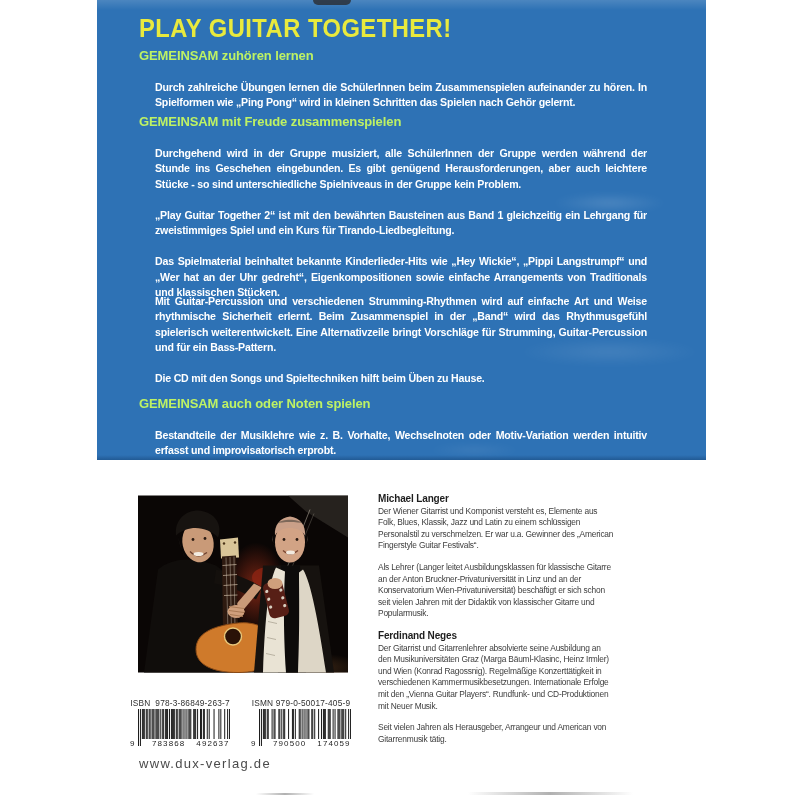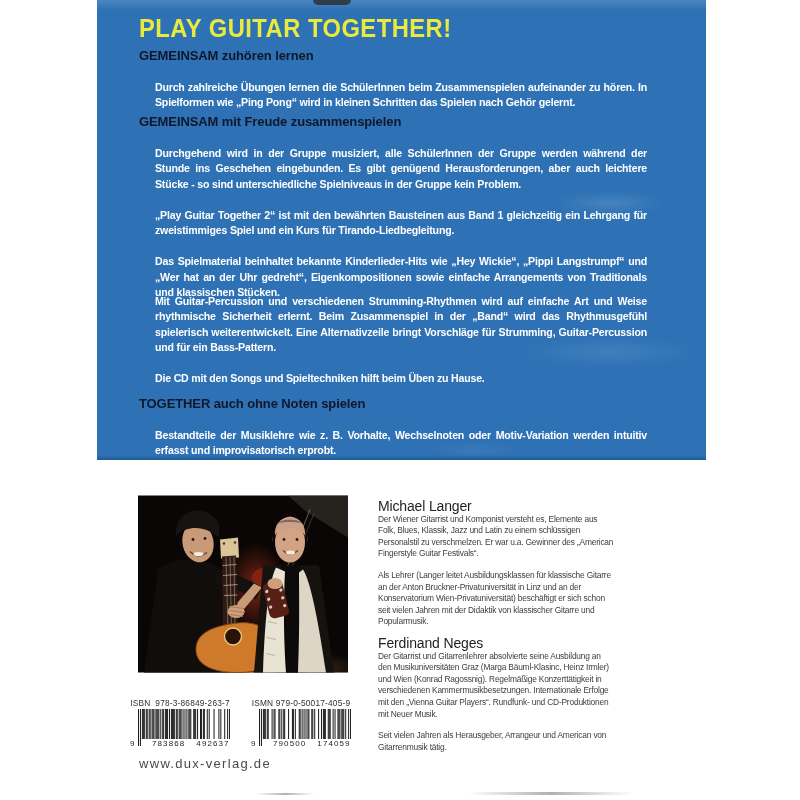--- a/index.html
+++ b/index.html
@@ -7,36 +7,36 @@
         font-family:"Liberation Sans",sans-serif;padding-left:28px;}
 
   
   .blue-panel{position:absolute;left:97px;top:0;width:609px;height:460px;background:#2e72b5;}
   .blue-panel::before{content:"";position:absolute;inset:0;pointer-events:none;
         background:linear-gradient(180deg,rgba(255,255,255,.14) 0,rgba(255,255,255,0) 10px),
                    linear-gradient(0deg,rgba(18,62,110,.45) 0,rgba(18,62,110,0) 5px);}
   .panel-title{position:absolute;left:42px;top:14px;font-size:25px;font-weight:bold;
         letter-spacing:.5px;color:#e9ea3d;transform:scaleX(.95);transform-origin:left top;white-space:nowrap;}
   .section{position:absolute;left:42px;width:524px;}
-  .section h3{margin:0 0 3px 0;font-size:13px;line-height:16px;font-weight:bold;color:#0f172a;
+  .section h3{margin:0 0 3px 0;font-size:13px;line-height:16px;font-weight:bold;color:#bef264;
         letter-spacing:-.1px;}
   .section p{margin:16px;font-size:10.6px;line-height:15.3px;font-weight:bold;color:#ffffff;
         letter-spacing:-.2px;text-align:justify;}
   .section p:last-child{text-align-last:left;}
   .streak{position:absolute;background:radial-gradient(ellipse at center,rgba(255,255,255,.45),rgba(255,255,255,0) 70%);
         filter:blur(3px);pointer-events:none;}
   .smudge{position:absolute;left:313px;top:0;width:38px;height:5px;background:#2c3038;
         border-radius:0 0 6px 6px;opacity:.85;}
 
   
   .photo{position:absolute;left:138px;top:495px;width:210px;height:178px;}
 
   
   .bio-col{position:absolute;left:378px;top:493px;width:240px;color:#3d3d3d;}
-  .bio-name{margin:8px 0 1px 0;font-size:14px;line-height:11.6px;font-weight:normal;color:#1e1e1e;letter-spacing:-.15px;}
+  .bio-name{margin:0 0 1px 0;font-size:10px;line-height:11.6px;font-weight:bold;color:#1e1e1e;letter-spacing:-.15px;}
   .bio-col p{margin:0 4px 10px 0;font-size:8.4px;line-height:11.6px;letter-spacing:-.2px;}
 
   
   .bc-label{position:absolute;width:100px;text-align:center;font-size:8.3px;color:#2f2f2f;
         letter-spacing:.2px;white-space:pre;}
   .barcode{position:absolute;width:100px;height:48px;}
   .barcode svg{position:absolute;left:8px;top:0;}
   .bc-digits span{position:absolute;font-size:8px;color:#1d1d1d;letter-spacing:1.1px;background:#fff;}
   .bc-lead{left:0;top:30px;}
   .bc-g1{left:22px;top:30px;width:40px;text-align:left;}
@@ -60,21 +60,21 @@
           <h3>GEMEINSAM mit Freude zusammenspielen</h3>
           <p>Durchgehend wird in der Gruppe musiziert, alle SchülerInnen der Gruppe werden während der Stunde ins Geschehen eingebunden. Es gibt genügend Herausforderungen, aber auch leichtere Stücke - so sind unterschiedliche Spielniveaus in der Gruppe kein Problem.</p>
           <p>„Play Guitar Together 2“ ist mit den bewährten Bausteinen aus Band 1 gleichzeitig ein Lehrgang für zweistimmiges Spiel und ein Kurs für Tirando-Liedbegleitung.</p>
           <p>Das Spielmaterial beinhaltet bekannte Kinderlieder-Hits wie „Hey Wickie“, „Pippi Langstrumpf“ und „Wer hat an der Uhr gedreht“, Eigenkompositionen sowie einfache Arrangements von Traditionals und klassischen Stücken.</p>
         </div>
         <div class="section" style="top: 278px;">
           <p>Mit Guitar-Percussion und verschiedenen Strumming-Rhythmen wird auf einfache Art und Weise rhythmische Sicherheit erlernt. Beim Zusammenspiel in der „Band“ wird das Rhythmusgefühl spielerisch weiterentwickelt. Eine Alternativzeile bringt Vorschläge für Strumming, Guitar-Percussion und für ein Bass-Pattern.</p>
           <p>Die CD mit den Songs und Spieltechniken hilft beim Üben zu Hause.</p>
         </div>
         <div class="section" style="top: 396px;">
-          <h3>TOGETHER auch ohne Noten spielen</h3>
+          <h3>GEMEINSAM auch oder Noten spielen</h3>
           <p>Bestandteile der Musiklehre wie z. B. Vorhalte, Wechselnoten oder Motiv-Variation werden intuitiv erfasst und improvisatorisch erprobt.</p>
         </div>
       </div>
     <div class="streak" style="left:455px;top:193px;width:115px;height:20px;opacity:.32;"></div>
     <div class="streak" style="left:420px;top:338px;width:185px;height:28px;opacity:.22;"></div>
     <div class="streak" style="left:330px;top:444px;width:95px;height:12px;opacity:.18;"></div>
   </div>
   <div class="smudge"></div>
 
   <svg class="photo" viewBox="0 0 210 177">

